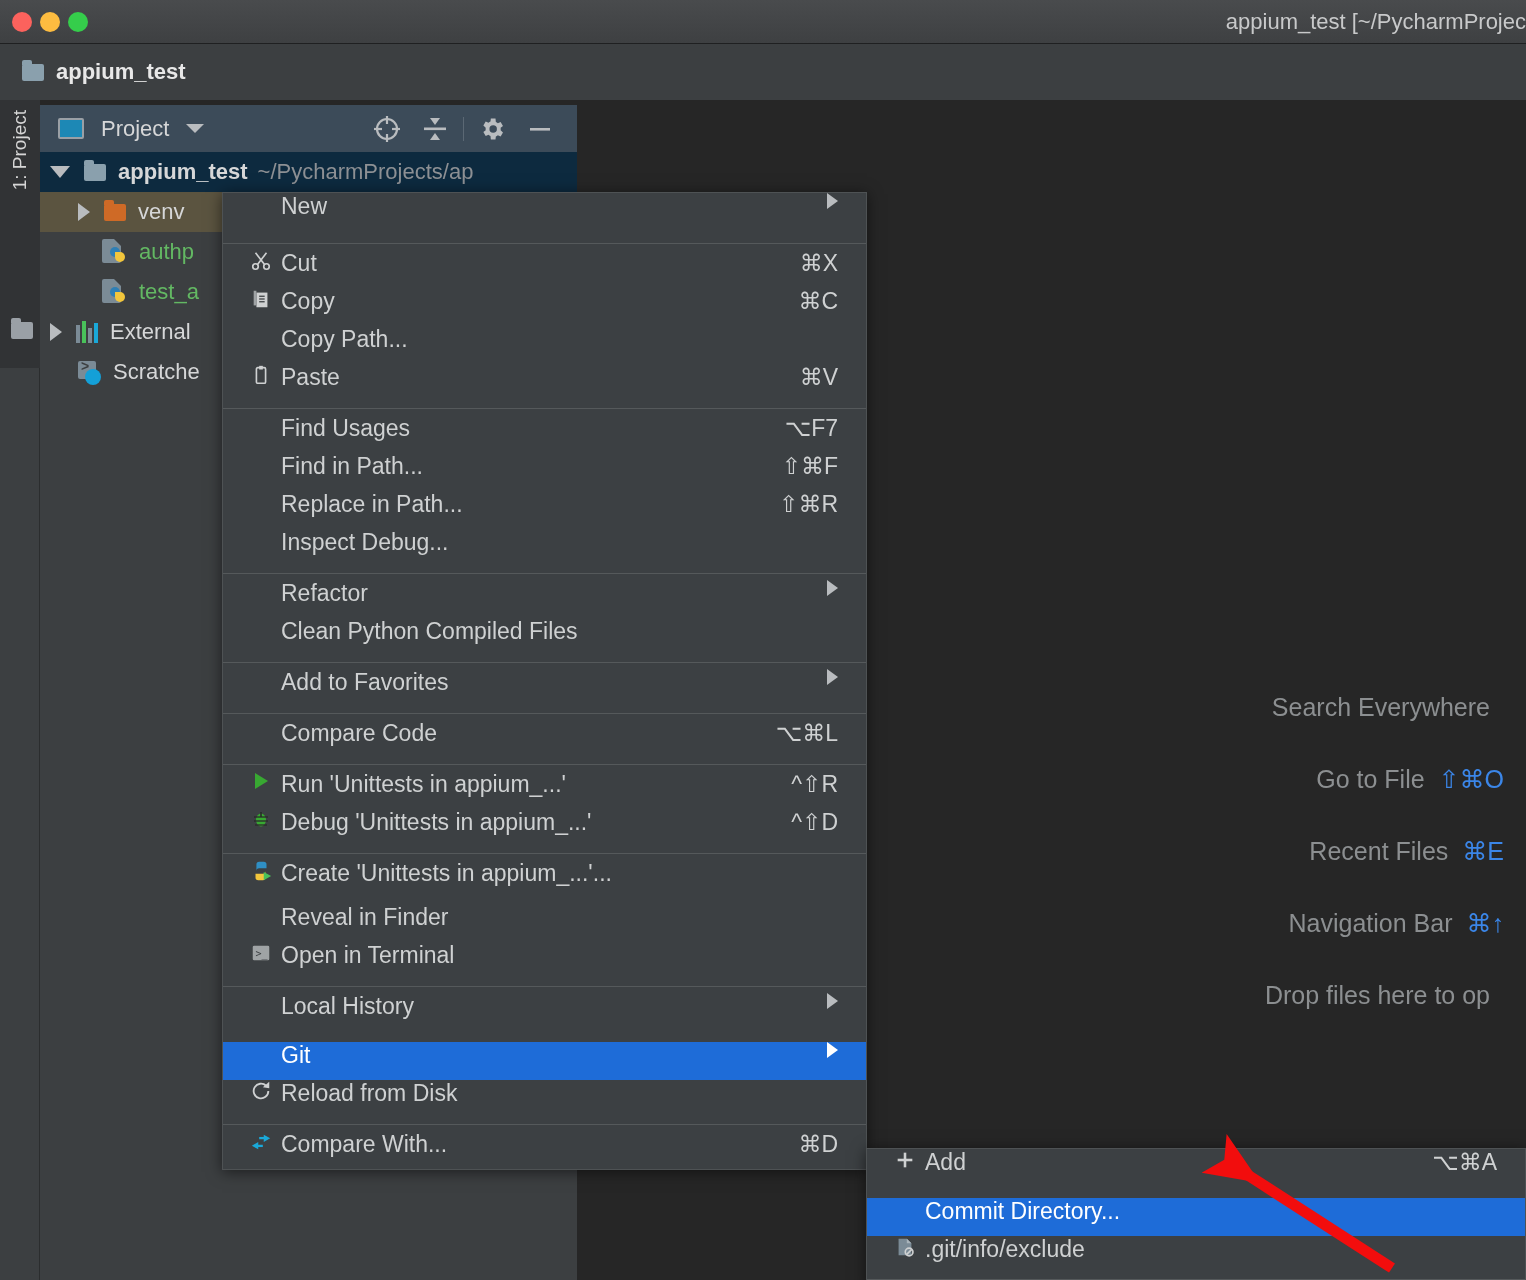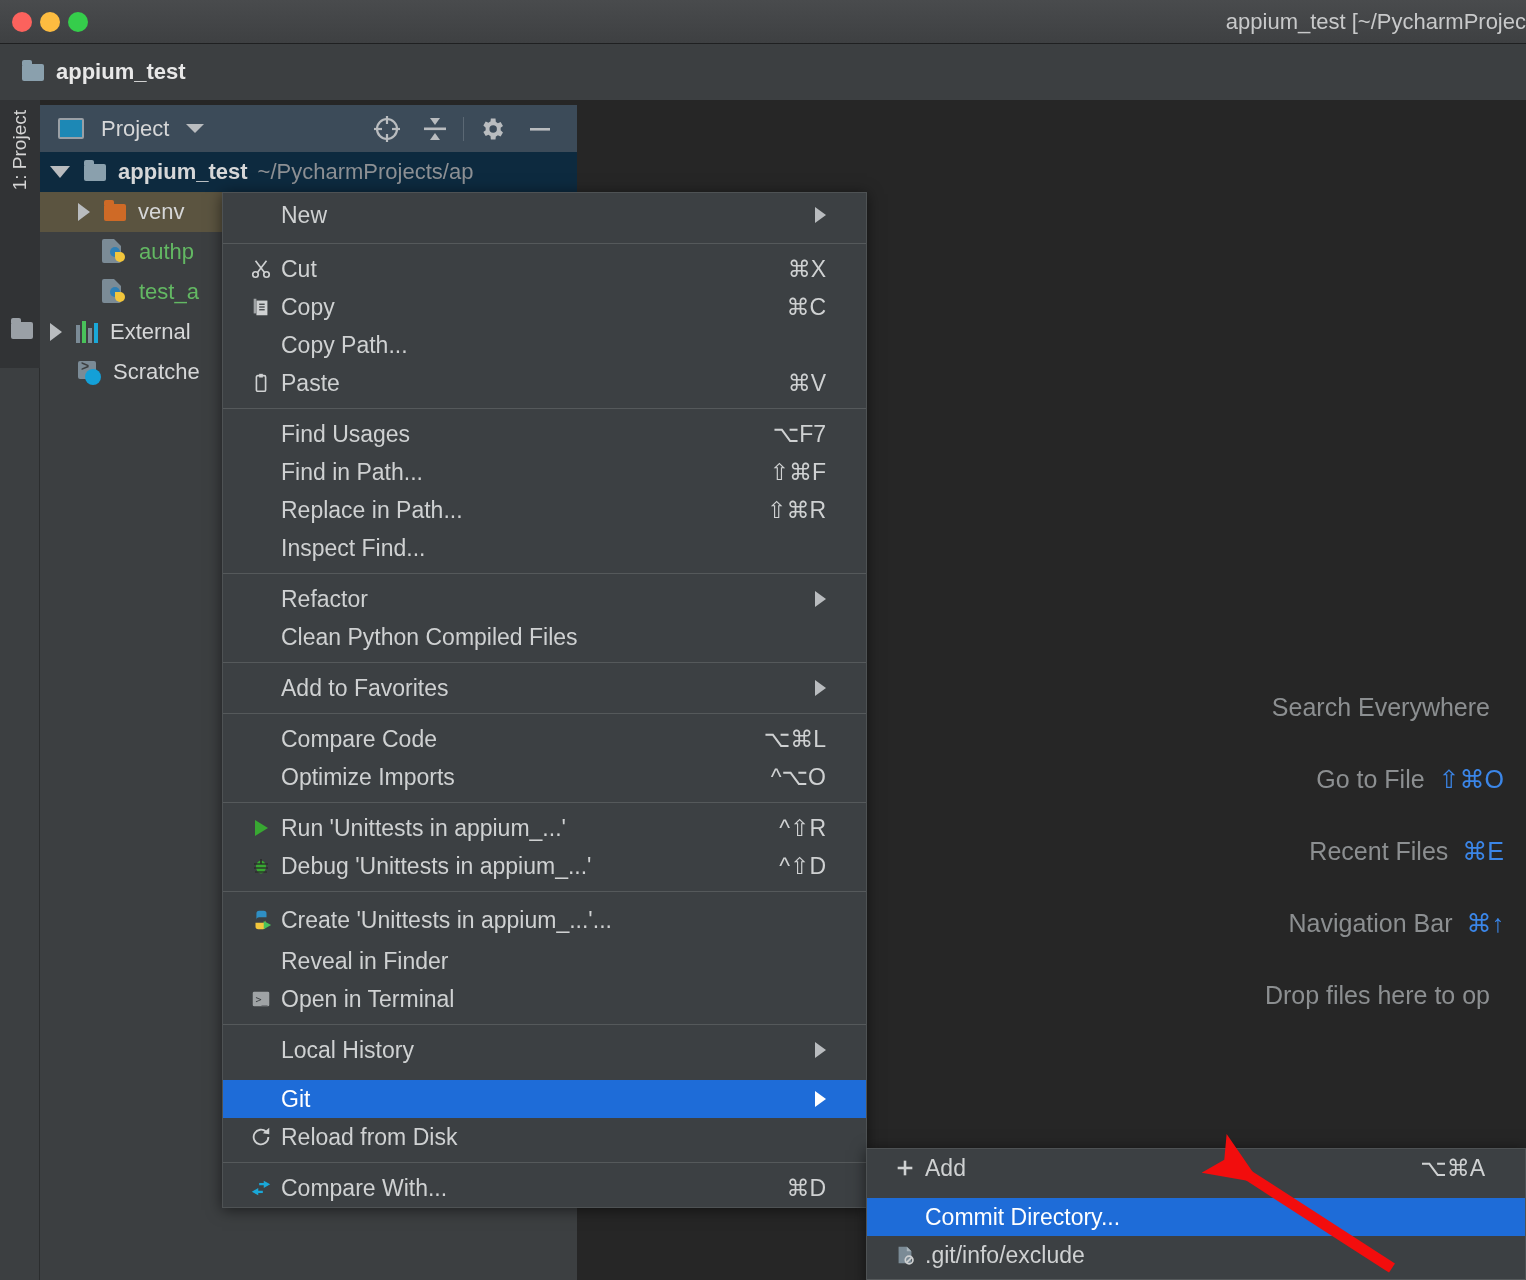--- a/index.html
+++ b/index.html
@@ -147,22 +147,22 @@
   .hint-row .key { color: #3b86e8; margin-left: 14px; }
 
   
   .ctxmenu {
     position: absolute; left: 222px; top: 192px; width: 645px;
     background: #3c4043; border: 1px solid #4e5254;
     box-shadow: 0 2px 14px rgba(0,0,0,0.55);
     font-size: 23px; color: #cfd1d2;
   }
   .mi {
-    position: relative; height: 38px; display: flex; align-items: center;
-    padding-left: 24px; padding-right: 40px; white-space: nowrap;
+    position: relative; height: 38px; display: flex; 
+    padding-left: 24px; padding-right: 28px; white-space: nowrap;
   }
   .mi.tall { height: 44px; }
   .mi .ic { position: absolute; left: 24px; width: 28px; display: flex; justify-content: center; }
   .mi .txt { margin-left: 34px; }
   .mi .txt.noic { margin-left: 34px; }
   .mi .sc { margin-left: auto; color: #cfd1d2; }
   .mi .arrow {
     margin-left: auto; width: 0; height: 0;
     border-top: 8px solid transparent; border-bottom: 8px solid transparent;
     border-left: 11px solid #b9bcbf;
@@ -380,21 +380,21 @@
     </div>
     <div class="mi">
       <span class="txt noic">Find in Path...</span>
       <span class="sc">⇧⌘F</span>
     </div>
     <div class="mi">
       <span class="txt noic">Replace in Path...</span>
       <span class="sc">⇧⌘R</span>
     </div>
     <div class="mi">
-      <span class="txt noic">Inspect Find...</span>
+      <span class="txt noic">Inspect Debug...</span>
     </div>
     <div class="msep"></div>
 
     <div class="mi">
       <span class="txt noic">Refactor</span>
       <span class="arrow"></span>
     </div>
     <div class="mi">
       <span class="txt noic">Clean Python Compiled Files</span>
     </div>
@@ -402,24 +402,20 @@
 
     <div class="mi">
       <span class="txt noic">Add to Favorites</span>
       <span class="arrow"></span>
     </div>
     <div class="msep"></div>
 
     <div class="mi">
       <span class="txt noic">Compare Code</span>
       <span class="sc">⌥⌘L</span>
-    </div>
-    <div class="mi">
-      <span class="txt noic">Optimize Imports</span>
-      <span class="sc">^⌥O</span>
     </div>
     <div class="msep"></div>
 
     <div class="mi">
       <span class="ic">
         <svg width="20" height="20" viewBox="0 0 20 20">
             <polygon points="4,2 17,10 4,18" fill="#38a832"></polygon>
           </svg>
       </span>
       <span class="txt">Run 'Unittests in appium_...'</span>

